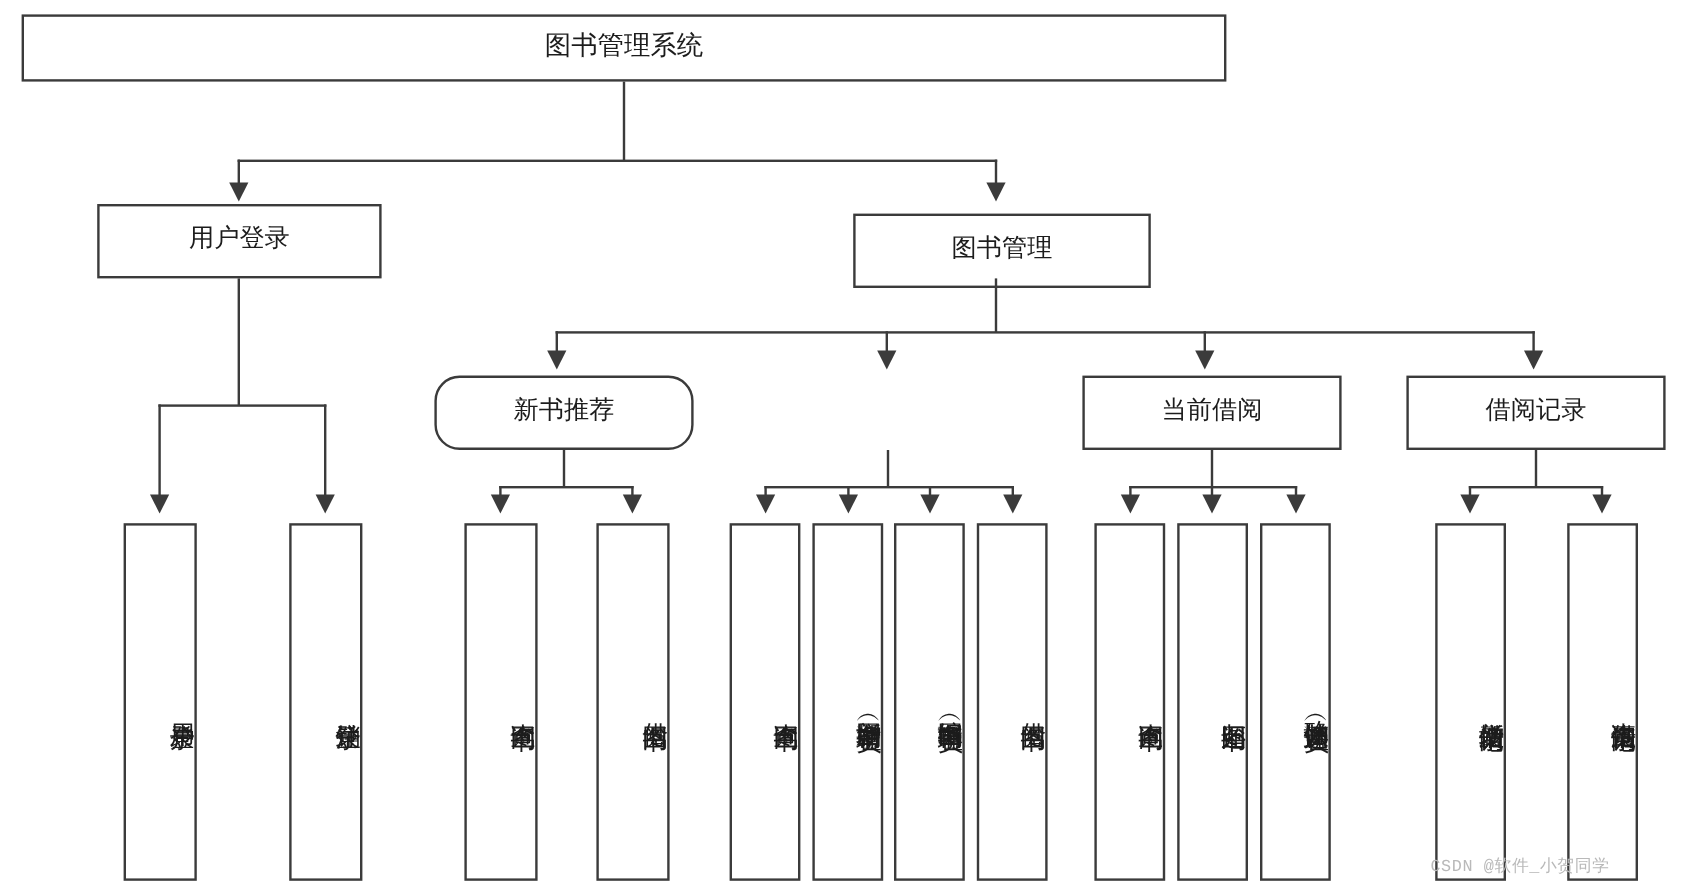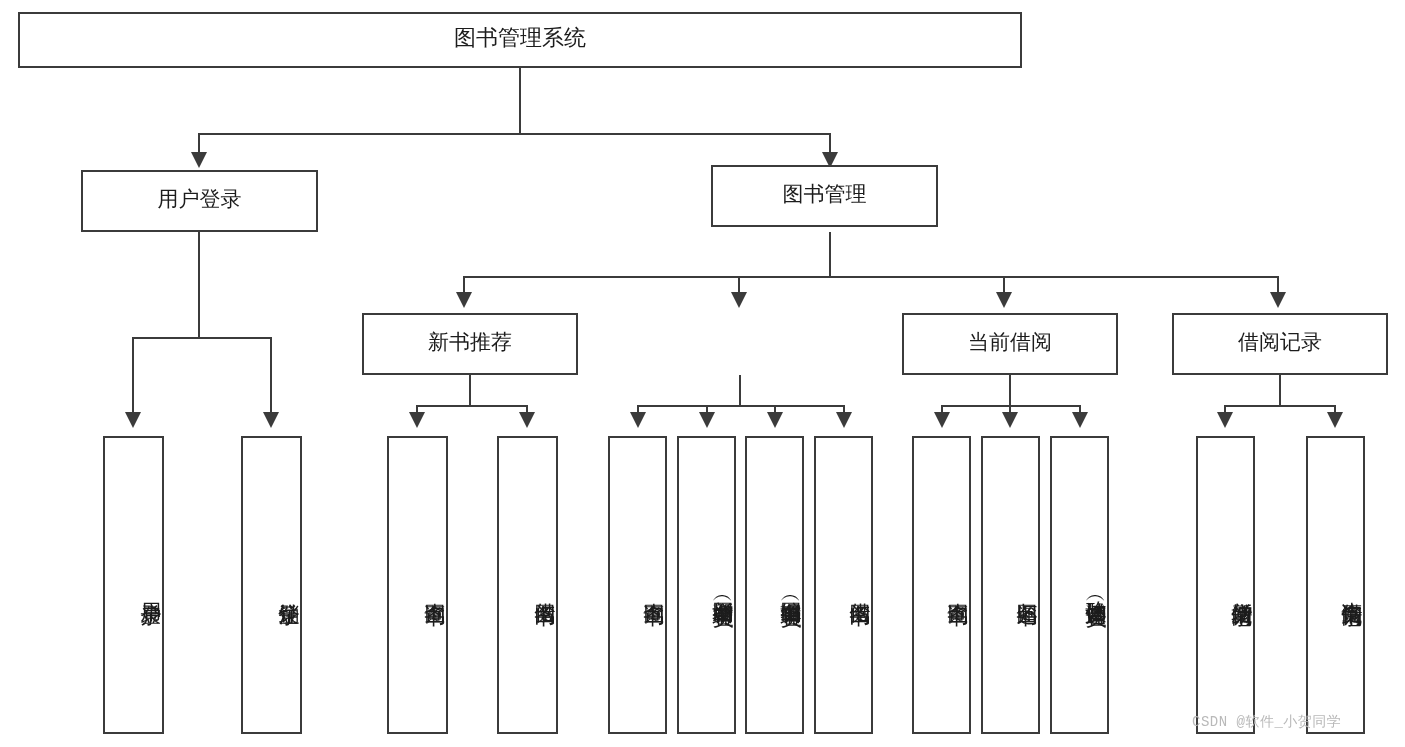--- a/index.html
+++ b/index.html
@@ -88,21 +88,21 @@
   <div class="hline" style="left:198px; top:133px; width:633px;"></div>
   <div class="vline" style="left:198px; top:133px; height:22px;"></div>
   <div class="vline" style="left:829px; top:133px; height:22px;"></div>
   <div class="arrow" style="left:191px; top:152px;"></div>
   <div class="arrow" style="left:822px; top:152px;"></div>
 
   <div class="node horizontal" style="left:81px; top:170px; width:237px; height:62px;">
     <span>用户登录</span>
   </div>
 
-  <div class="node horizontal" style="left:711px; top:165px; width:227px; height:62px;">
+  <div class="node horizontal" style="left:711px; top:178px; width:248px; height:62px;">
     <span>图书管理</span>
   </div>
 
   <div class="vline" style="left:198px; top:232px; height:106px;"></div>
   <div class="hline" style="left:132px; top:337px; width:140px;"></div>
   <div class="vline" style="left:132px; top:337px; height:78px;"></div>
   <div class="vline" style="left:270px; top:337px; height:78px;"></div>
   <div class="arrow" style="left:125px; top:412px;"></div>
   <div class="arrow" style="left:263px; top:412px;"></div>
 
@@ -110,21 +110,21 @@
   <div class="hline" style="left:463px; top:276px; width:816px;"></div>
   <div class="vline" style="left:463px; top:276px; height:18px;"></div>
   <div class="vline" style="left:738px; top:276px; height:18px;"></div>
   <div class="vline" style="left:1003px; top:276px; height:18px;"></div>
   <div class="vline" style="left:1277px; top:276px; height:18px;"></div>
   <div class="arrow" style="left:456px; top:292px;"></div>
   <div class="arrow" style="left:731px; top:292px;"></div>
   <div class="arrow" style="left:996px; top:292px;"></div>
   <div class="arrow" style="left:1270px; top:292px;"></div>
 
-  <div class="node horizontal" style="left:362px; top:313px; width:216px; height:62px;">
+  <div class="node horizontal" style="left:362px; top:313px; width:216px; height:62px;border-radius:21px;">
     <span>新书推荐</span>
   </div>
   <div class="node horizontal" style="left:902px; top:313px; width:216px; height:62px;">
     <span>当前借阅</span>
   </div>
   <div class="node horizontal" style="left:1172px; top:313px; width:216px; height:62px;">
     <span>借阅记录</span>
   </div>
 
   <div class="vline" style="left:469px; top:375px; height:31px;"></div>

